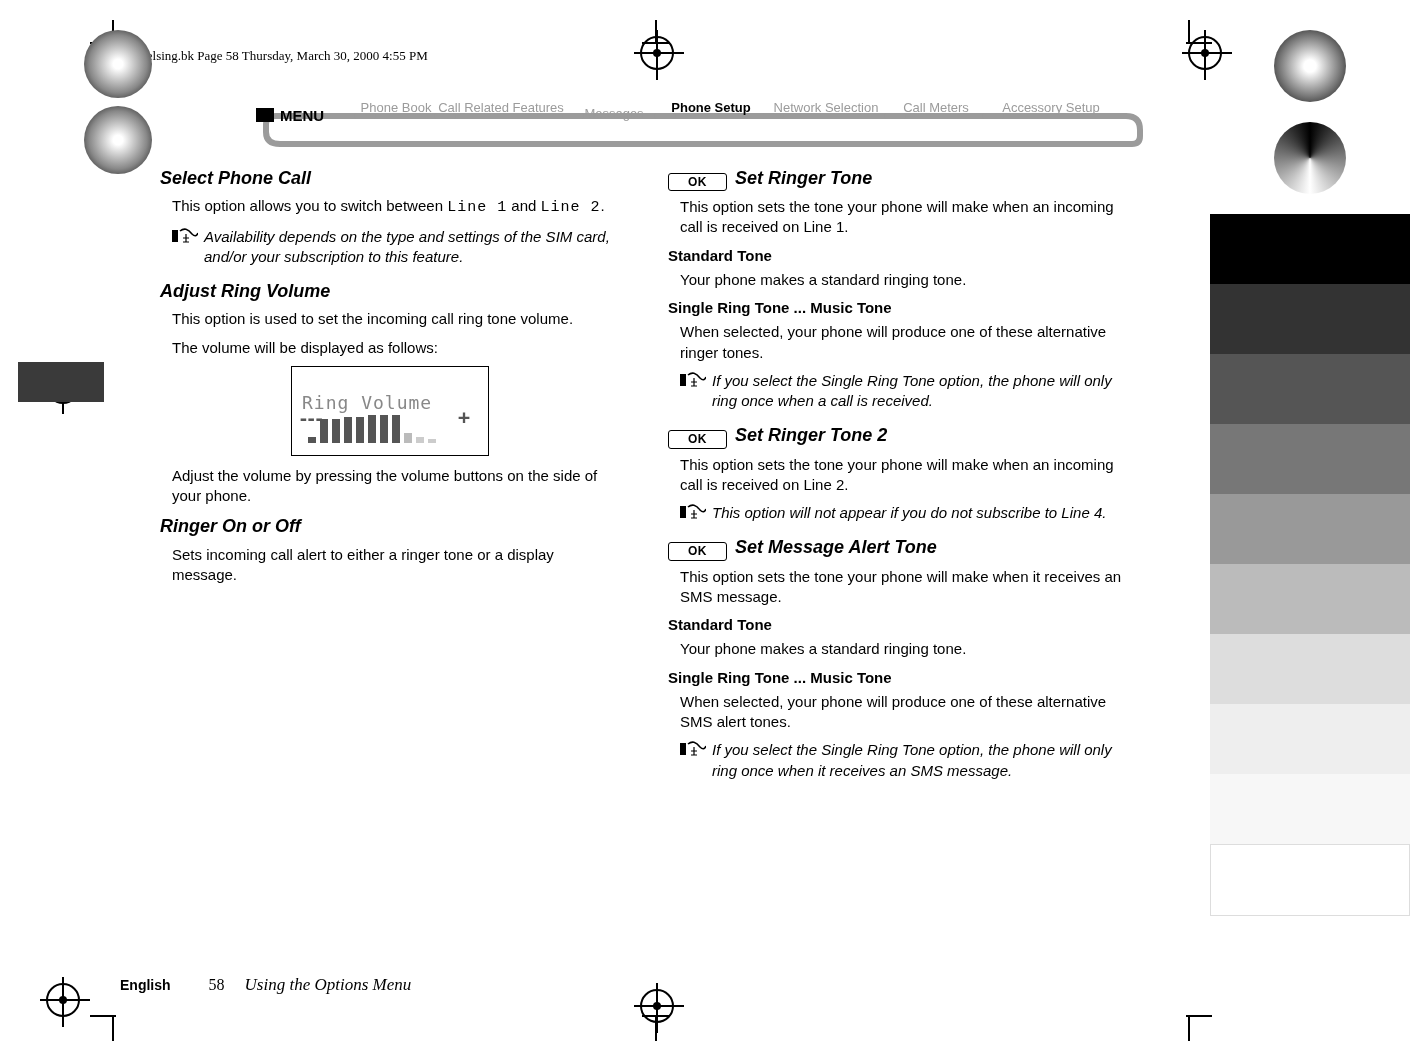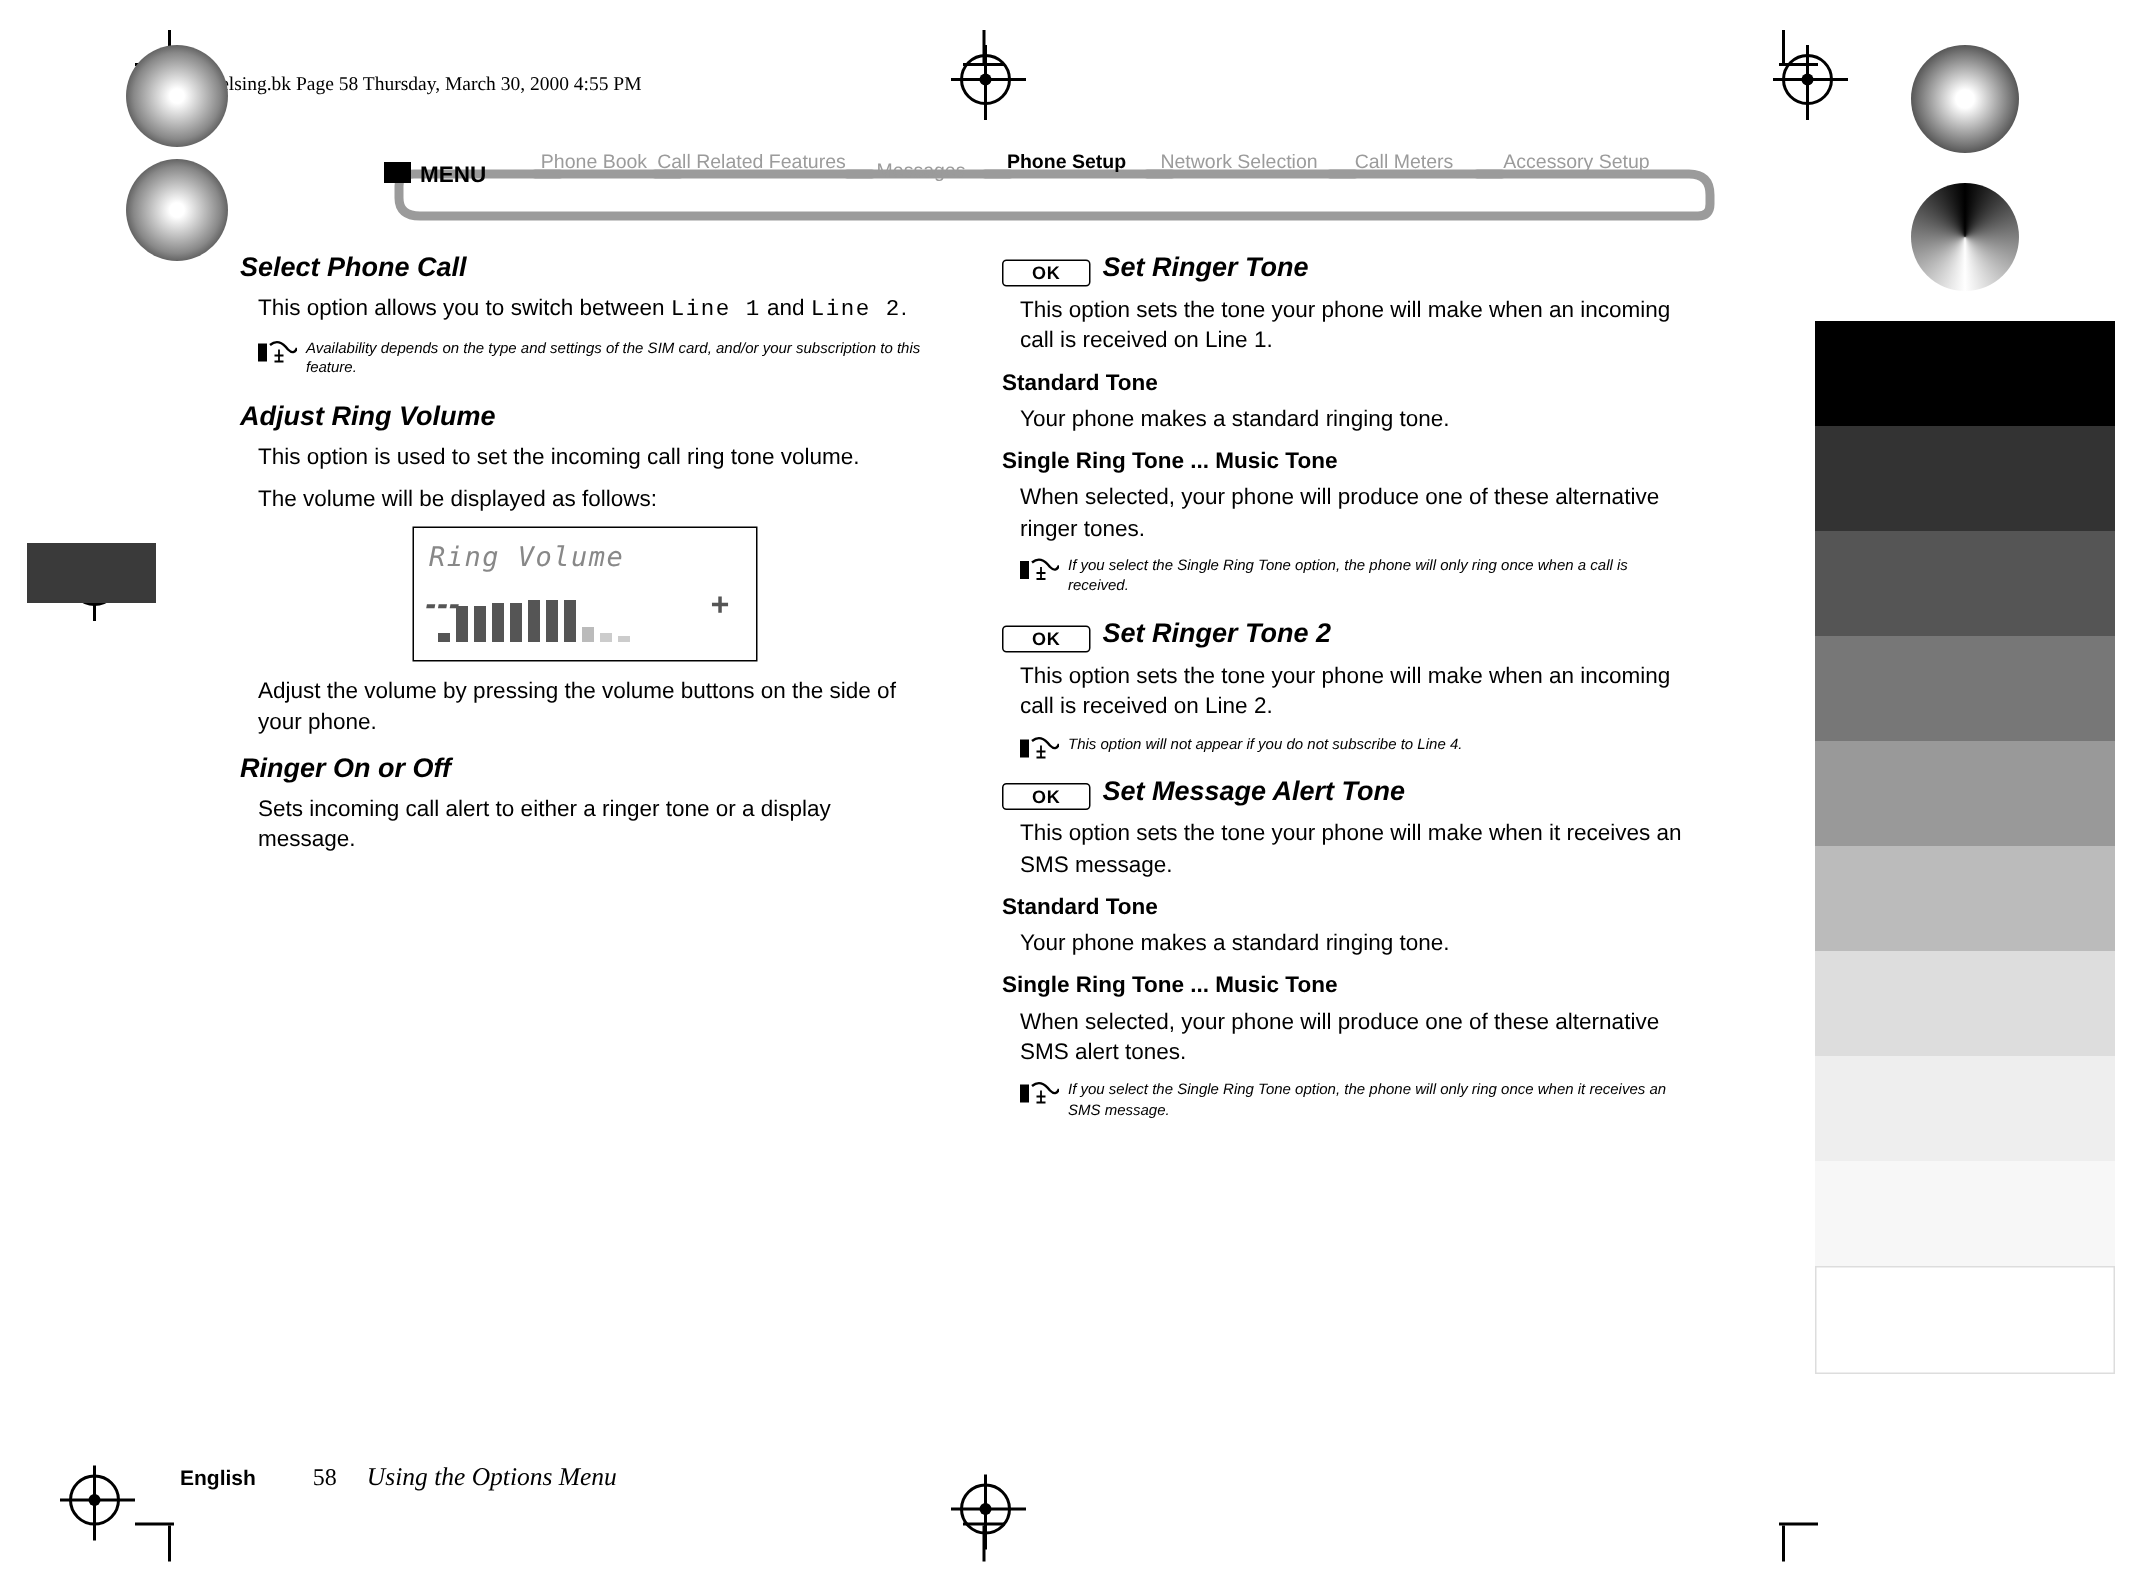--- a/index.html
+++ b/index.html
@@ -32,26 +32,26 @@
   .cb-right{right:18px;top:30px;}
   .cb-right .wheel{width:72px;height:72px;border-radius:50%;margin:0 auto 20px auto;}
   .sidebar-tab{position:absolute;left:18px;top:362px;width:86px;height:40px;background:#3a3a3a;}
   .header-line{position:absolute;left:128px;top:48px;font-family:Georgia,serif;font-size:13px;color:#000;}
   .menubar{position:absolute;left:256px;top:94px;width:900px;height:56px;}
   .menubar svg{width:100%;height:100%;}
   .content{position:absolute;left:160px;right:300px;top:160px;bottom:110px;display:flex;gap:48px;}
   .col{flex:1;min-width:0;font-size:16px;line-height:1.35;}
   .h2{font-family:Verdana,Geneva,sans-serif;font-weight:bold;font-style:italic;font-size:18px;margin:6px 0 6px 0;}
   .body{margin:0 0 8px 12px;font-family:Verdana,Geneva,sans-serif;font-size:15px;font-weight:400;}
-  .note{margin:0 0 12px 44px;font-style:italic;font-family:Verdana,Geneva,sans-serif;font-size:10px;position:relative;}
+  .note{margin:0 0 12px 44px;font-style:italic;font-family:Verdana,Geneva,sans-serif;font-size:15px;position:relative;}
   .note-icon{position:absolute;left:-32px;top:1px;width:26px;height:16px;}
   .mono{font-family:"Courier New",monospace;font-size:15px;letter-spacing:1px;}
   .sub{font-family:Verdana,Geneva,sans-serif;font-weight:bold;font-size:15px;margin:8px 0 4px 0;}
   .ok{display:inline-block;vertical-align:-2px;margin-right:8px;padding:0 19px;border:1.5px solid #000;border-radius:3px;font-family:Arial,sans-serif;font-size:12px;font-style:normal;font-weight:bold;letter-spacing:.5px;}
-  .lcd{width:230px;height:90px;border:1.5px solid #000;margin:6px auto 10px auto;padding:8px 10px;box-sizing:border-box;font-family:monospace;position:relative;font-style:italic;}
+  .lcd{width:198px;height:90px;border:1.5px solid #000;margin:6px auto 10px auto;padding:24px 10px;box-sizing:border-box;font-family:monospace;position:relative;}
   .lcd-title{font-size:18px;color:#888;font-family:monospace;letter-spacing:1px;}
   .lcd-bars{position:absolute;left:16px;bottom:12px;display:flex;align-items:flex-end;gap:4px;}
   .lcd-bars span{display:inline-block;width:8px;background:#555;}
   .lcd-plus{position:absolute;right:18px;bottom:24px;font-size:20px;color:#555;font-weight:bold;}
   .lcd-dash{position:absolute;left:6px;bottom:24px;font-size:18px;color:#555;font-weight:bold;letter-spacing:-3px;}
   .footer{position:absolute;left:120px;bottom:60px;right:300px;height:26px;font-family:Georgia,serif;}
   .footer .lang{display:inline-block;background:transparent;font-weight:bold;font-size:14px;font-family:Verdana,sans-serif;}
   .footer .pg{display:inline-block;margin-left:34px;font-weight:normal;font-size:16px;}
   .footer .chap{display:inline-block;margin-left:16px;font-style:italic;font-size:17px;}
 </style>

